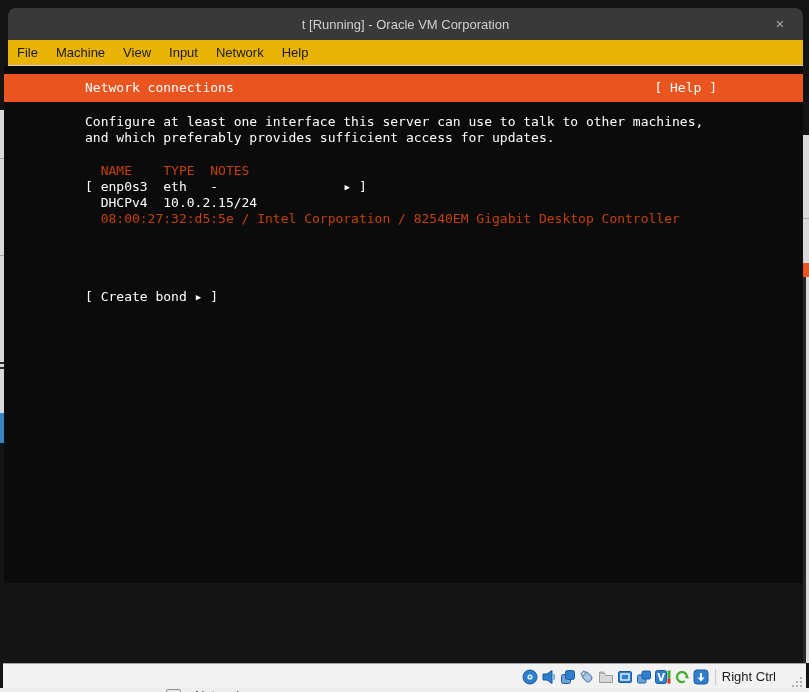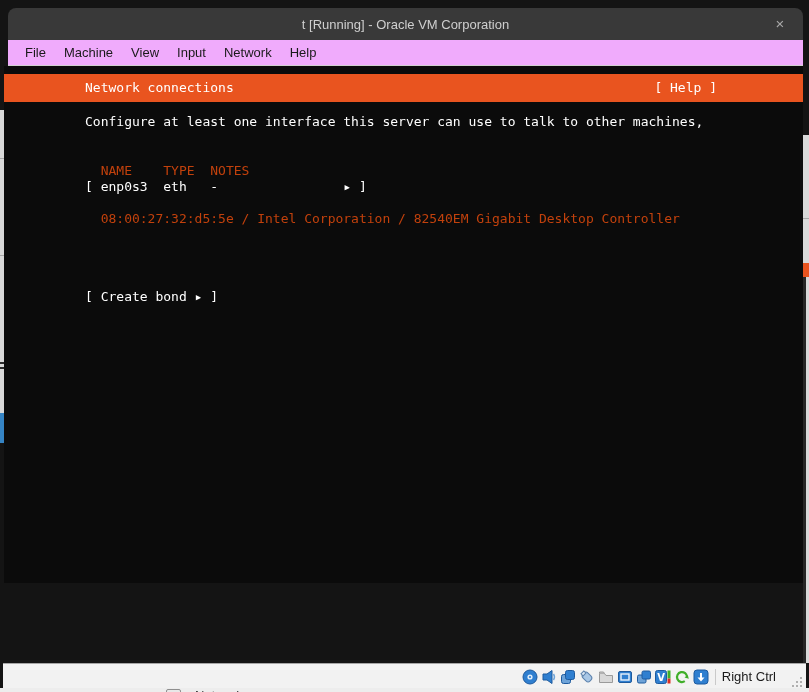--- a/index.html
+++ b/index.html
@@ -18,23 +18,23 @@
   .titlebar{
     left:8px;top:8px;width:795px;height:32px;background:#393939;
     border-radius:8px 8px 0 0;color:#cfcfcf;font-size:13px;
     display:flex;align-items:center;justify-content:center;
   }
   .close-btn{
     position:absolute;right:14px;top:7px;width:18px;height:18px;
     color:#a9a9a9;font-size:15px;line-height:18px;text-align:center;cursor:default;
   }
   .menubar{
-    left:8px;top:40px;width:795px;height:26px;background:#f0abfc;
+    left:8px;top:40px;width:795px;height:26px;background:#eab308;
     display:flex;align-items:center;color:#1a1a1a;font-size:13px;
-    border-bottom:1px solid #d0d0d0;box-sizing:border-box;padding-left:8px;
+    border-bottom:1px solid #d0d0d0;box-sizing:border-box;
   }
   .menu-item{padding:0 9px;height:100%;display:flex;align-items:center;}
 
   
   .vmscreen{
     left:4px;top:66px;width:799px;height:517px;background:#0b0b0b;overflow:hidden;
   }
   .tline{
     position:absolute;left:81px;white-space:pre;
     font-family:"DejaVu Sans Mono","Liberation Mono",monospace;
@@ -103,23 +103,25 @@
 </div>
 
 <div class="abs vmscreen">
 
   <div class="term-header">
     <span class="tline">Network connections</span>
     <span class="tline help-label">[ Help ]</span>
   </div>
 
   <div class="tline" style="top:48px;">Configure at least one interface this server can use to talk to other machines,</div>
+  <div class="tline" style="top:64px;">and which preferably provides sufficient access for updates.</div>
 
   <div class="tline dim" style="top:97px;">  NAME    TYPE  NOTES</div>
   <div class="tline" style="top:113px;">[ enp0s3  eth   -                ▸ ]</div>
+  <div class="tline" style="top:129px;">  DHCPv4  10.0.2.15/24</div>
   <div class="tline dim" style="top:145px;">  08:00:27:32:d5:5e / Intel Corporation / 82540EM Gigabit Desktop Controller</div>
 
   <div class="tline" style="top:192px;margin-top:31px;">[ Create bond ▸ ]</div>
 
   <div class="tline btn-green" style="top:544px;left:337px;margin-top:8px;">[ Done        ]</div>
   <div class="tline" style="top:560px;left:337px;">[ Back        ]</div>
 </div>
 
 <div class="abs statusbar">
 

